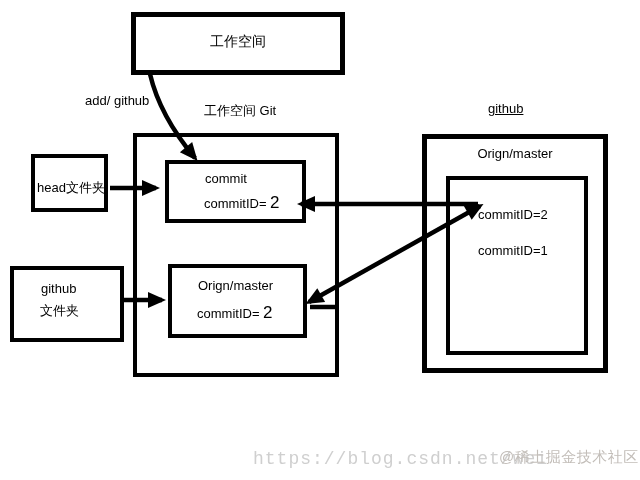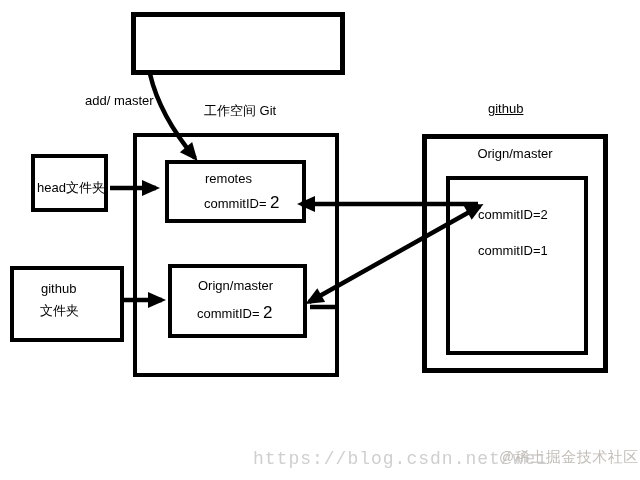--- a/index.html
+++ b/index.html
@@ -27,25 +27,26 @@
     position:absolute; left:499px; top:448px;
     font-size:15px; letter-spacing:0.5px; color: var(--watermark_badge,#c3beb9);
   }
 </style>
 </head>
 <body>
 
 <div class="stage">
 
   <div class="box thick" style="left:131px; top:12px; width:214px; height:63px;"></div>
+  <div class="lbl center" style="left:131px; top:12px; width:214px; height:58px; font-size:14px;">工作空间</div>
 
   <div class="box" style="left:133px; top:133px; width:206px; height:244px;"></div>
 
   <div class="box" style="left:165px; top:160px; width:141px; height:63px;"></div>
-  <div class="lbl" style="left:205px; top:172px;">remotes</div>
+  <div class="lbl" style="left:205px; top:172px;">commit</div>
   <div class="lbl" style="left:204px; top:193px;">
     <span>commitID=</span>
     <span class="commit-val">2</span>
   </div>
 
   <div class="box" style="left:168px; top:264px; width:139px; height:74px;"></div>
   <div class="lbl" style="left:198px; top:279px;">Orign/master</div>
   <div class="lbl" style="left:197px; top:303px;">
     <span>commitID=</span>
     <span class="commit-val">2</span>
@@ -57,21 +58,21 @@
   <div class="box" style="left:10px; top:266px; width:114px; height:76px;"></div>
   <div class="lbl" style="left:41px; top:282px;">github</div>
   <div class="lbl" style="left:40px; top:304px;text-align:center;">文件夹</div>
 
   <div class="box thick" style="left:422px; top:134px; width:186px; height:239px;"></div>
   <div class="lbl center" style="left:422px; top:146px; width:186px; height:16px;">Orign/master</div>
   <div class="box" style="left:446px; top:176px; width:142px; height:179px;"></div>
   <div class="lbl" style="left:478px; top:208px;">commitID=2</div>
   <div class="lbl" style="left:478px; top:244px;">commitID=1</div>
 
-  <div class="lbl" style="left:85px; top:94px;">add/ master</div>
+  <div class="lbl" style="left:85px; top:94px;">add/ github</div>
   <div class="lbl" style="left:204px; top:104px;">工作空间 Git</div>
   <div class="lbl" style="left:488px; top:102px;text-decoration:underline;">github</div>
 
   <svg class="arrows" width="640" height="480" viewBox="0 0 640 480">
     <defs>
       <marker id="ah" orient="auto-start-reverse" markerUnits="userSpaceOnUse" markerWidth="20" markerHeight="18" refX="15" refY="9">
         <path class="ahead" d="M1,1 L19,9 L1,17 Z"></path>
       </marker>
     </defs>
     <path class="arrow" d="M150,74 C157,104 175,134 195,158" marker-end="url(#ah)"></path>

